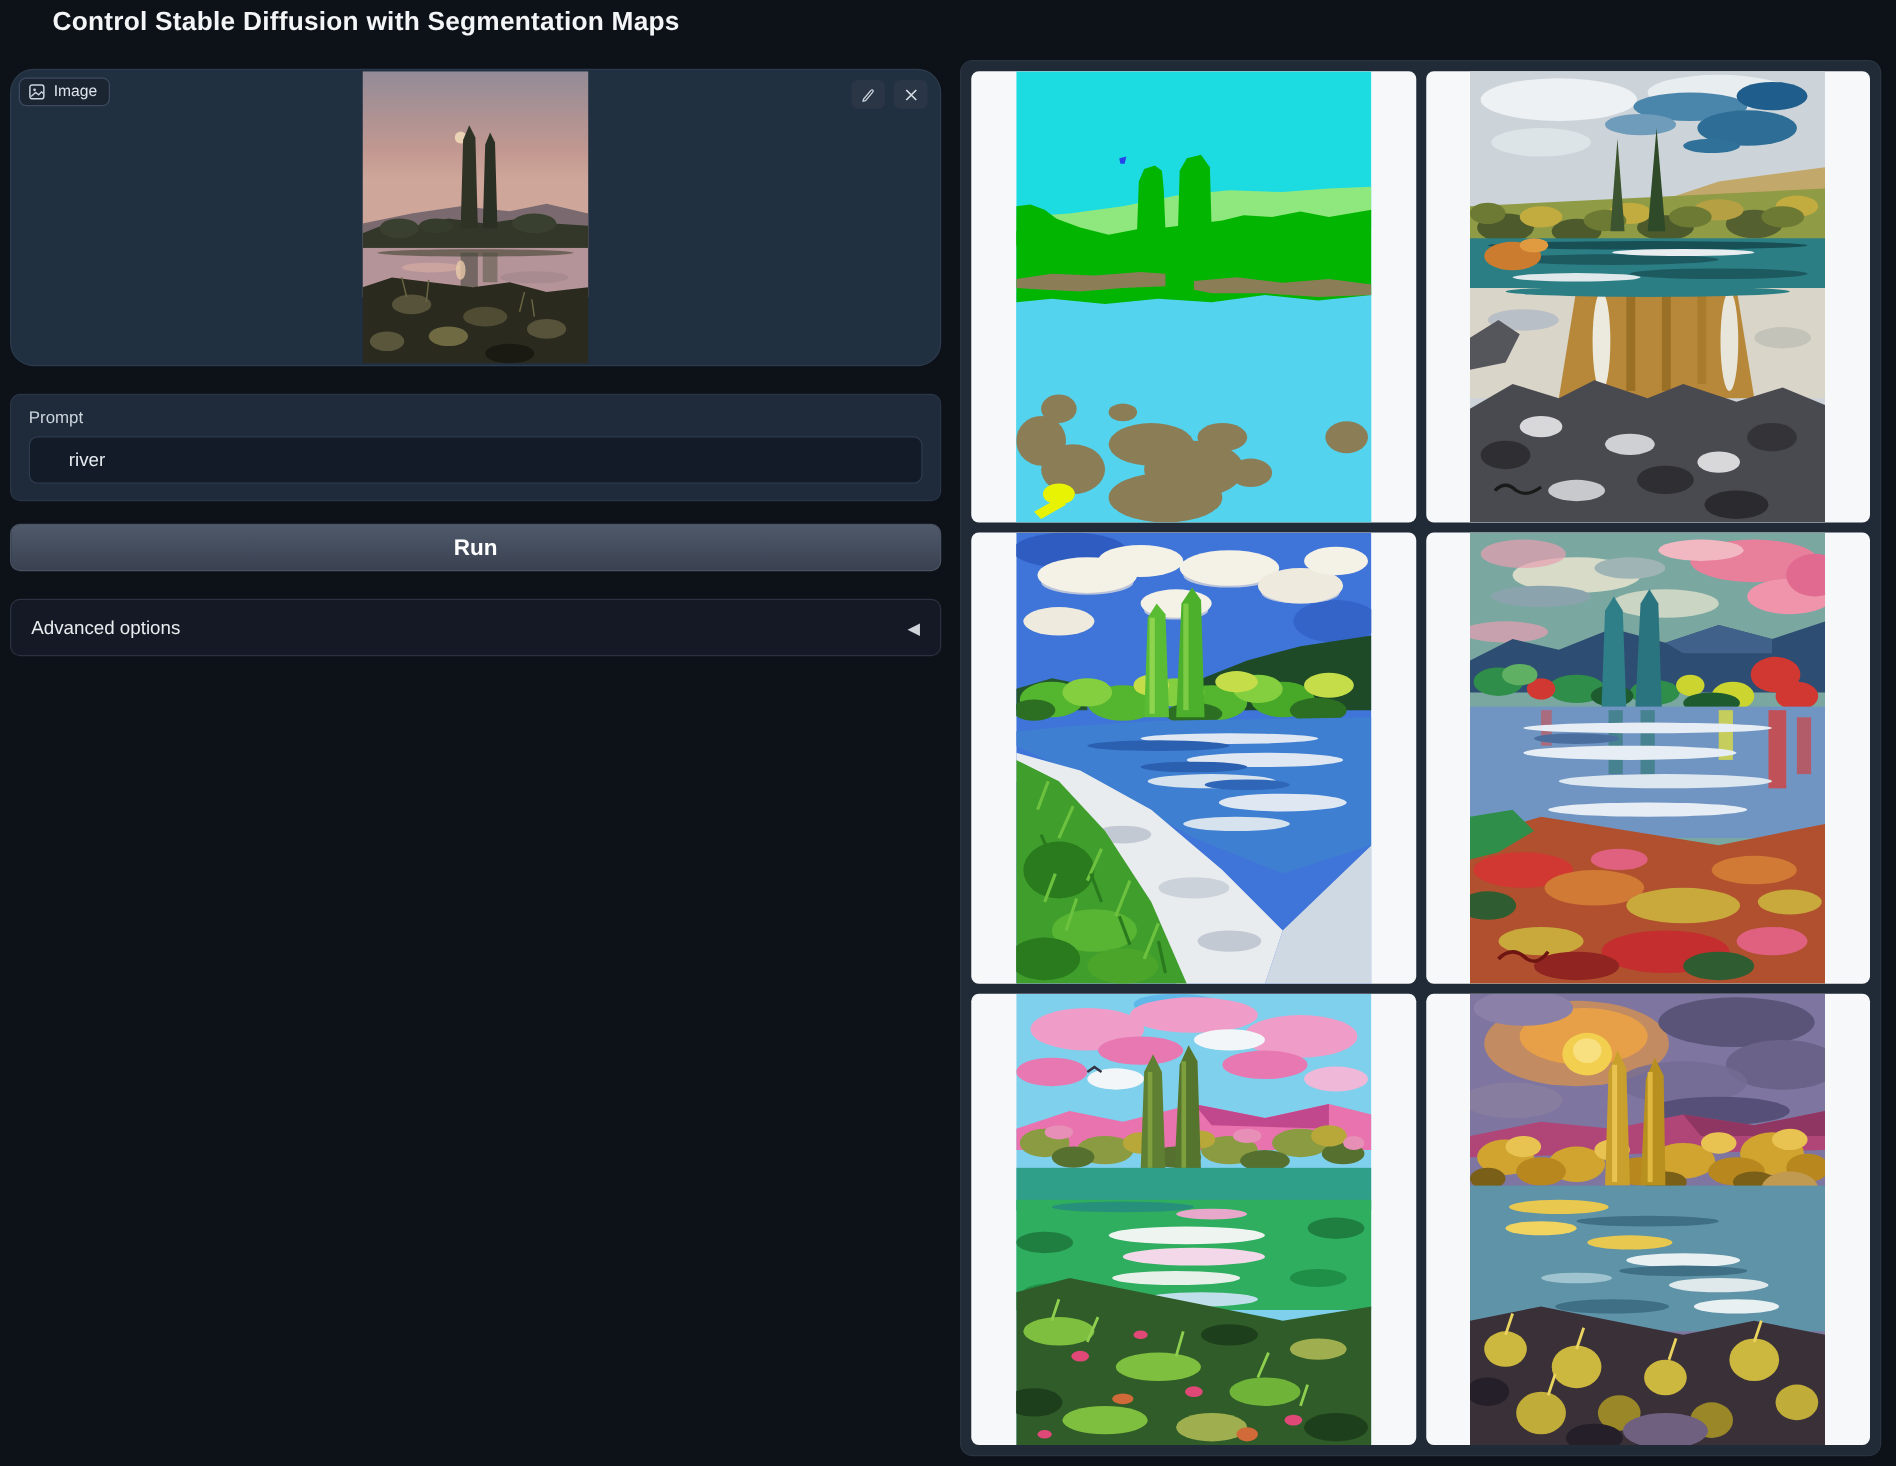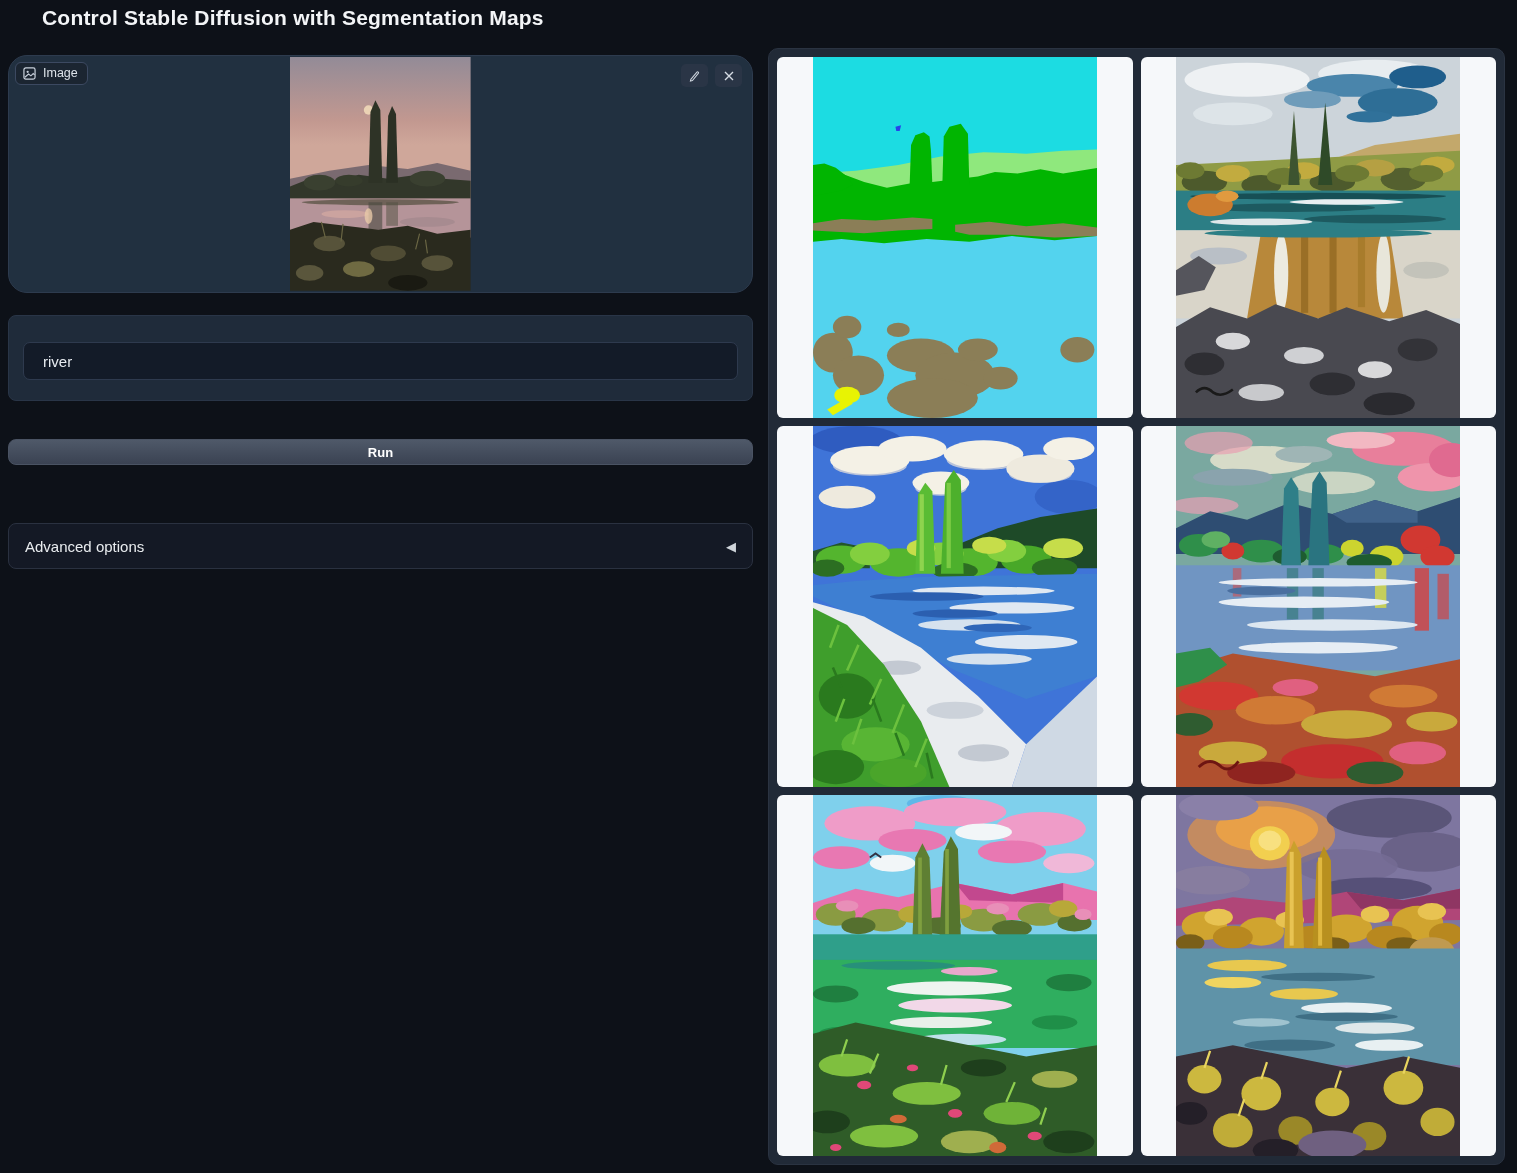--- a/index.html
+++ b/index.html
@@ -33,34 +33,34 @@
   }
   .thumb { height:99%; aspect-ratio:92/119; display:block; }
   .prompt-block {
     position:absolute; left:8px; top:315px; width:745px; height:86px;
     background:#1f2b3a; border:1px solid #293547; border-radius:8px;
     padding:10px 14px;
   }
   .prompt-label { display:block; font-size:13.5px; color:#cdd4de; margin-bottom:8px; }
   .prompt-input {
     width:100%; height:38px; background:#131b28; border:1px solid #2e3a4e;
-    border-radius:7px; color:#e8ecf1; font-size:15px; padding:0 19px; outline:none;margin-top:16px;
+    border-radius:7px; color:#e8ecf1; font-size:15px; padding:0 31px; outline:none;
   }
   .run-btn {
-    position:absolute; left:8px; top:439px; width:745px; height:26px;
+    position:absolute; left:8px; top:419px; width:745px; height:38px;
     border-radius:8px; border:1px solid #4a5363;
     background:linear-gradient(180deg,#4f5969 0%,#3a4252 100%);
-    color:#ffffff; font-weight:700; font-size:13px; cursor:pointer;
+    color:#ffffff; font-weight:700; font-size:18px; cursor:pointer;
     font-family:"Liberation Sans", sans-serif;
   }
   .accordion {
     position:absolute; left:8px; top:479px; width:745px; height:46px;
     background:#141925; border:1px solid #2a3140; border-radius:8px;
     display:flex; align-items:center; justify-content:space-between;
-    padding:0 16px; color:#e9ecef; font-size:15px; cursor:pointer;margin-top:44px;
+    padding:0 16px; color:#e9ecef; font-size:15px; cursor:pointer;
   }
   .accordion .arrow { color:#cfd4da; font-size:13px; }
   
   .gallery {
     position:absolute; left:768px; top:48px; width:737px; height:1117px;
     background:#212a37; border:1px solid #2a3341; border-radius:10px; padding:8px;
     display:grid; grid-template-columns:1fr 1fr; grid-template-rows:repeat(3,1fr); gap:8px;
   }
   .card {
     background:#f6f8fa; border-radius:6px; overflow:hidden; cursor:pointer;
@@ -123,20 +123,21 @@
     <ellipse cx="50" cy="100" rx="9" ry="4" fill="#504c34"></ellipse>
     <ellipse cx="75" cy="105" rx="8" ry="4" fill="#57533a"></ellipse>
     <ellipse cx="35" cy="108" rx="8" ry="4" fill="#6f6a42"></ellipse>
     <ellipse cx="10" cy="110" rx="7" ry="4" fill="#5a563c"></ellipse>
     <ellipse cx="60" cy="115" rx="10" ry="4" fill="#1a1a12"></ellipse>
     <path d="M18 92 l-2 -8 M26 94 l1 -9 M64 98 l2 -8 M70 100 l-1 -7" stroke="#6a6644" stroke-width="0.6" fill="none"></path>
   </svg>
 </div>
 
 <div class="prompt-block">
+  <label class="prompt-label">Prompt</label>
   <input class="prompt-input" type="text" value="river" style="">
 </div>
 
 <button class="run-btn">Run</button>
 
 <div class="accordion">
   <span>Advanced options</span>
   <span class="arrow">◀</span>
 </div>
 

